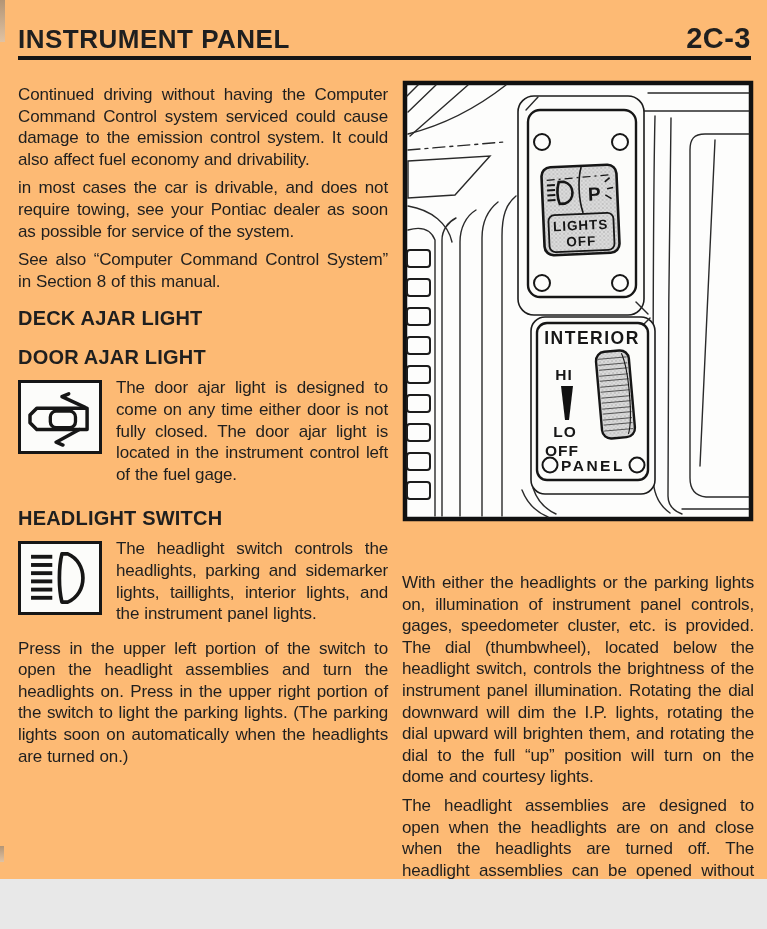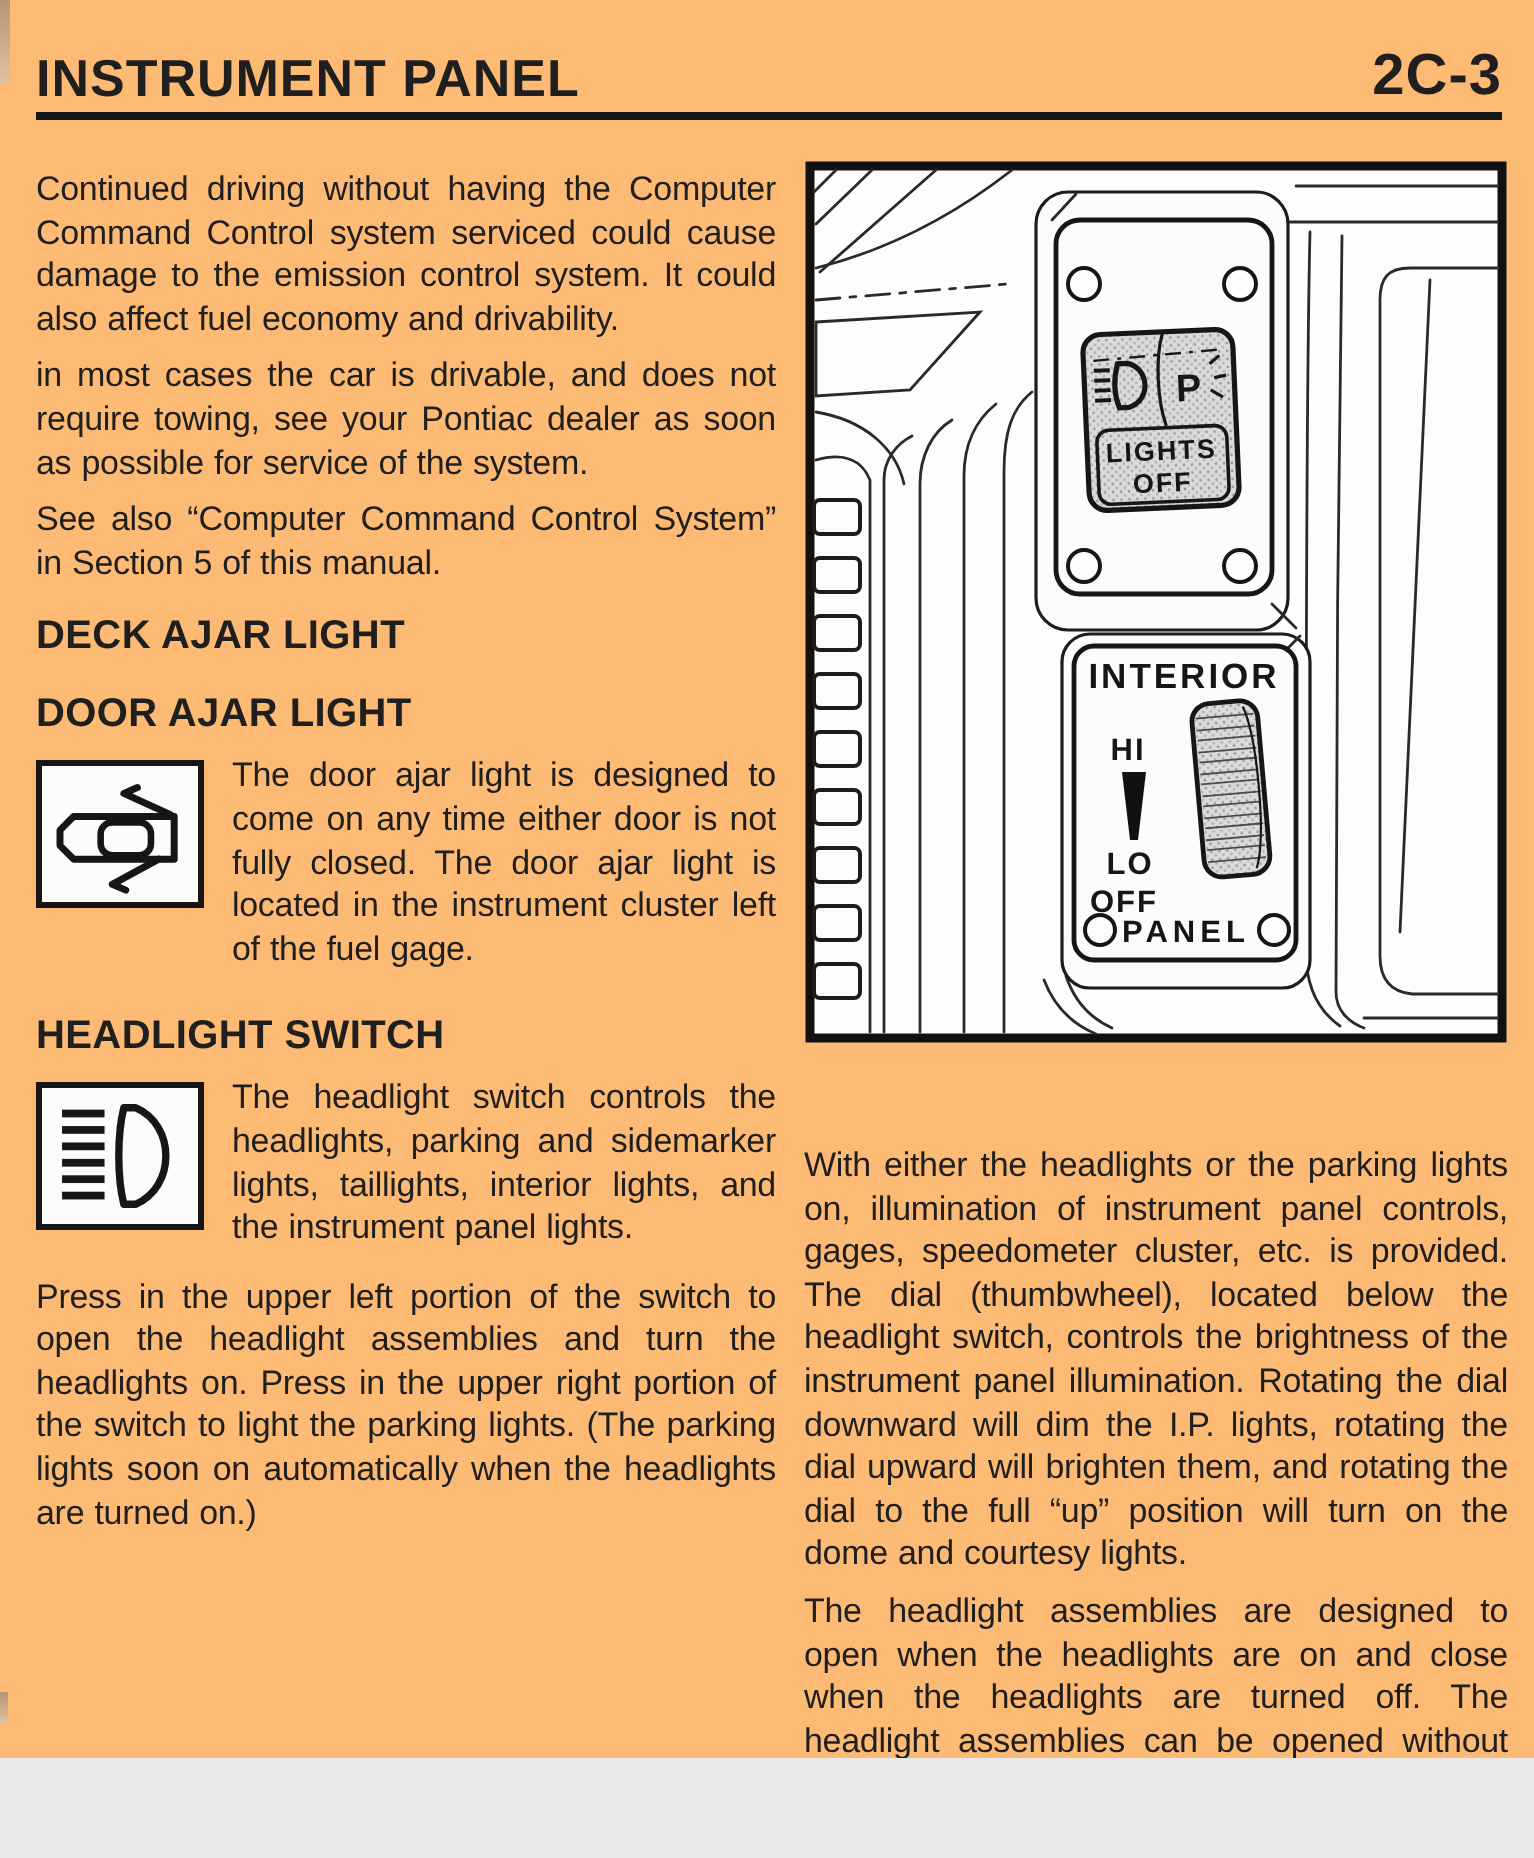--- a/index.html
+++ b/index.html
@@ -46,37 +46,37 @@
 
   <div class="header">
     <span class="title">INSTRUMENT PANEL</span>
     <span class="pageno">2C-3</span>
   </div>
   <div class="rule"></div>
 
   <div class="col col-left">
     <p class="body">Continued driving without having the Computer Command Control system serviced could cause damage to the emission control system. It could also affect fuel economy and drivability.</p>
     <p class="body">in most cases the car is drivable, and does not require towing, see your Pontiac dealer as soon as possible for service of the system.</p>
-    <p class="body">See also “Computer Command Control System” in Section 5 of this manual.</p>
+    <p class="body">See also “Computer Command Control System” in Section 8 of this manual.</p>
 
     <h2 class="heading">DECK AJAR LIGHT</h2>
 
     <h2 class="heading">DOOR AJAR LIGHT</h2>
     <div class="icon-row">
       <div class="icon-box">
         <svg width="70" height="60" viewBox="0 0 72 62">
           <g stroke="#161616" fill="none" stroke-linejoin="round" stroke-linecap="round">
             <path d="M12,22 L64,22 L64,44 L12,44 L5,37 L5,29 Z" stroke-width="3.6"></path>
             <rect x="26" y="25" width="26" height="17" rx="6" stroke-width="3.4"></rect>
             <path d="M62,21 L38,10 L45,7" stroke-width="3.6"></path>
             <path d="M56,44 L32,57 L39,60" stroke-width="3.6"></path>
           </g>
         </svg>
       </div>
-      <p class="body">The door ajar light is designed to come on any time either door is not fully closed. The door ajar light is located in the instrument cluster left of the fuel gage.</p>
+      <p class="body">The door ajar light is designed to come on any time either door is not fully closed. The door ajar light is located in the instrument control left of the fuel gage.</p>
     </div>
 
     <h2 class="heading">HEADLIGHT SWITCH</h2>
     <div class="icon-row">
       <div class="icon-box">
         <svg width="62" height="56" viewBox="0 0 64 58">
           <g fill="#161616">
             <rect x="2" y="5" width="22" height="4"></rect>
             <rect x="2" y="13.5" width="22" height="4"></rect>
             <rect x="2" y="22" width="22" height="4"></rect>

